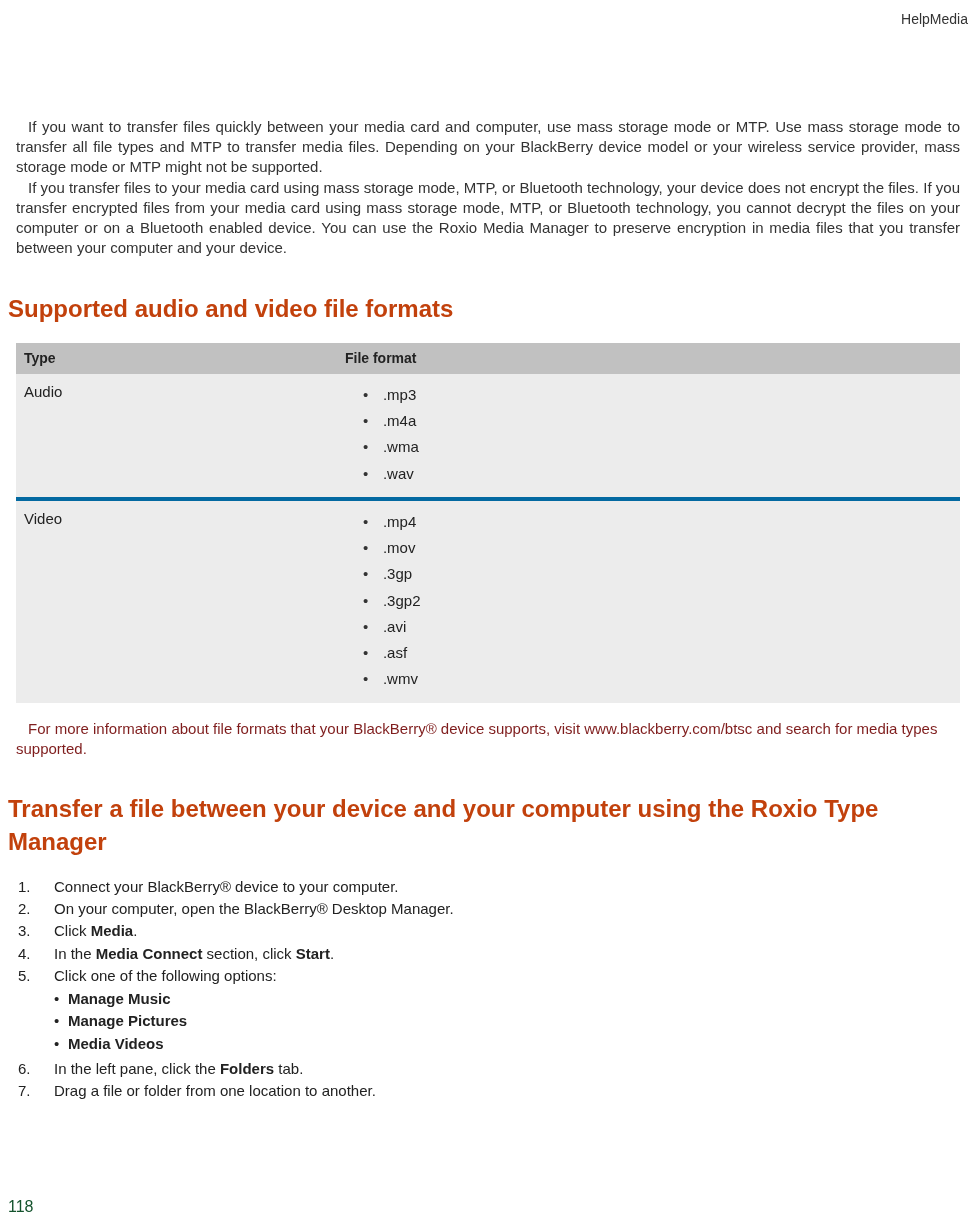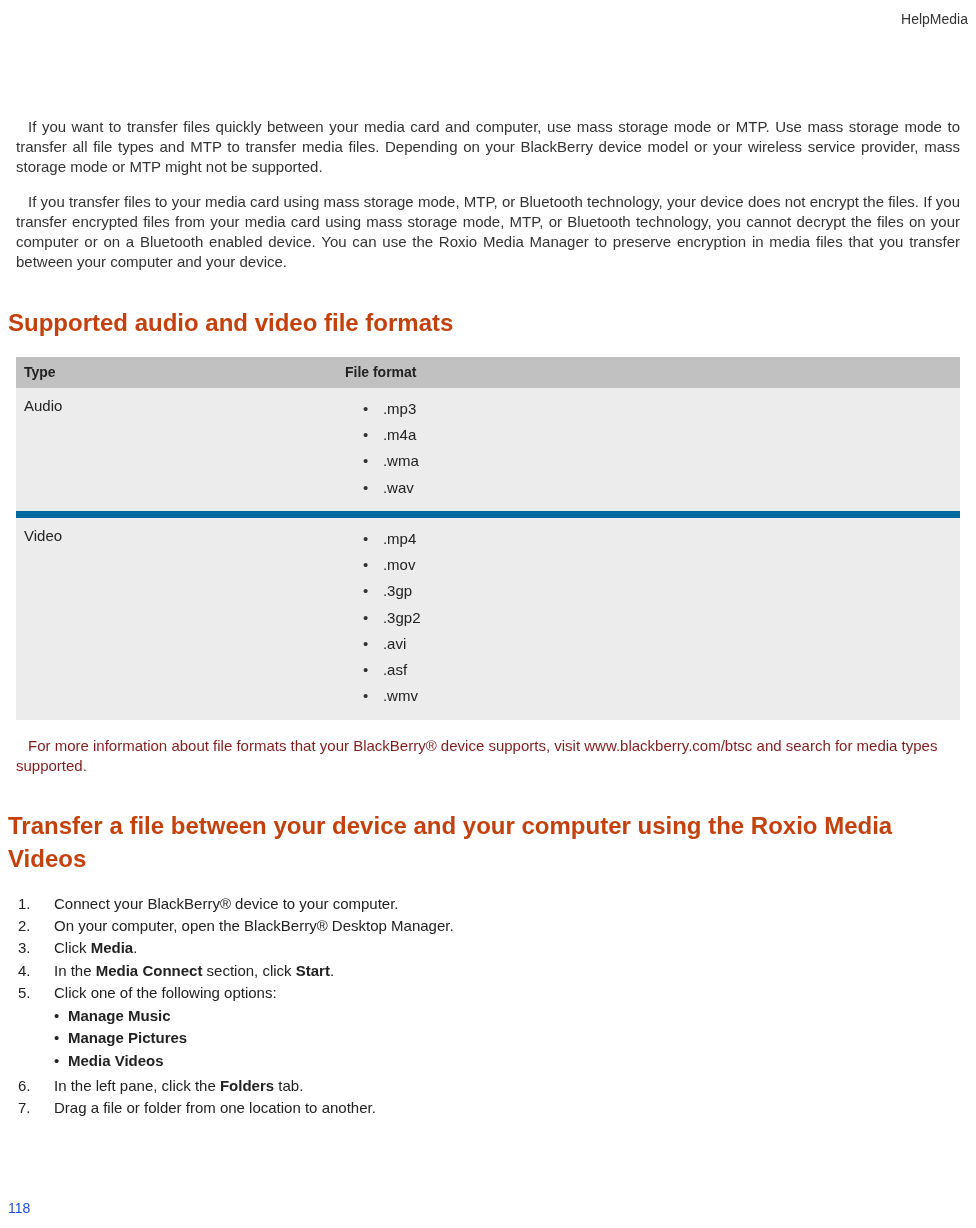--- a/index.html
+++ b/index.html
@@ -19,21 +19,20 @@
       justify-content: flex-end;
       font-size: 14px;
       color: #333;
       margin-bottom: 88px;
     }
     .content {
       padding: 0 8px;
     }
     .para {
       color: #333;
-      margin-bottom: 14px;
       text-align: justify;
       text-indent: 12px;
     }
     .para2 {
       color: #333;
       margin-bottom: 34px;
       text-align: justify;
       text-indent: 12px;
     }
     h2.sect {
@@ -53,21 +52,21 @@
       font-weight: 700;
       padding: 6px 8px;
       font-size: 14px;
       vertical-align: top;
     }
     table.formats th:first-child { width: 34%; }
     table.formats td {
       background: #ececec;
       padding: 8px 8px 10px 8px;
       vertical-align: top;
-      border-top: 7px solid #0369a1;
+      border-top: 4px solid #0369a1;
     }
     table.formats tr.first-row td { border-top: none; }
     .fmt-list { list-style: none; padding-left: 18px; }
     .fmt-list li {
       position: relative;
       padding: 3px 0 3px 20px;
     }
     .fmt-list li::before {
       content: "•";
       position: absolute;
@@ -110,22 +109,22 @@
       position: absolute;
       left: 0;
       top: 1px;
       font-weight: 400;
     }
     .b { font-weight: 700; }
     .pagenum {
       position: absolute;
       bottom: 10px;
       left: 8px;
-      font-size: 14px;
-      color: #1d4ed8;
+      font-size: 16px;
+      color: #14532d;
     }
   </style>
 </head>
 <body>
 
 <div class="hdr">
   <span>Help</span>
   <span>Media</span>
 </div>
 
@@ -166,21 +165,21 @@
             <li>.asf</li>
             <li>.wmv</li>
           </ul>
         </td>
       </tr>
     </tbody>
   </table>
 
   <p class="note">For more information about file formats that your BlackBerry® device supports, visit www.blackberry.com/btsc and search for media types supported.</p>
 
-  <h2 class="sect">Transfer a file between your device and your computer using the Roxio Media Videos</h2>
+  <h2 class="sect">Transfer a file between your device and your computer using the Roxio Type Manager</h2>
 
   <ol class="steps">
     <li>Connect your BlackBerry® device to your computer.</li>
     <li>On your computer, open the BlackBerry® Desktop Manager.</li>
     <li>
       <span>Click </span><span class="b">Media</span><span>.</span>
     </li>
     <li>
       <span>In the </span><span class="b">Media Connect</span><span> section, click </span><span class="b">Start</span><span>.</span>
     </li>

